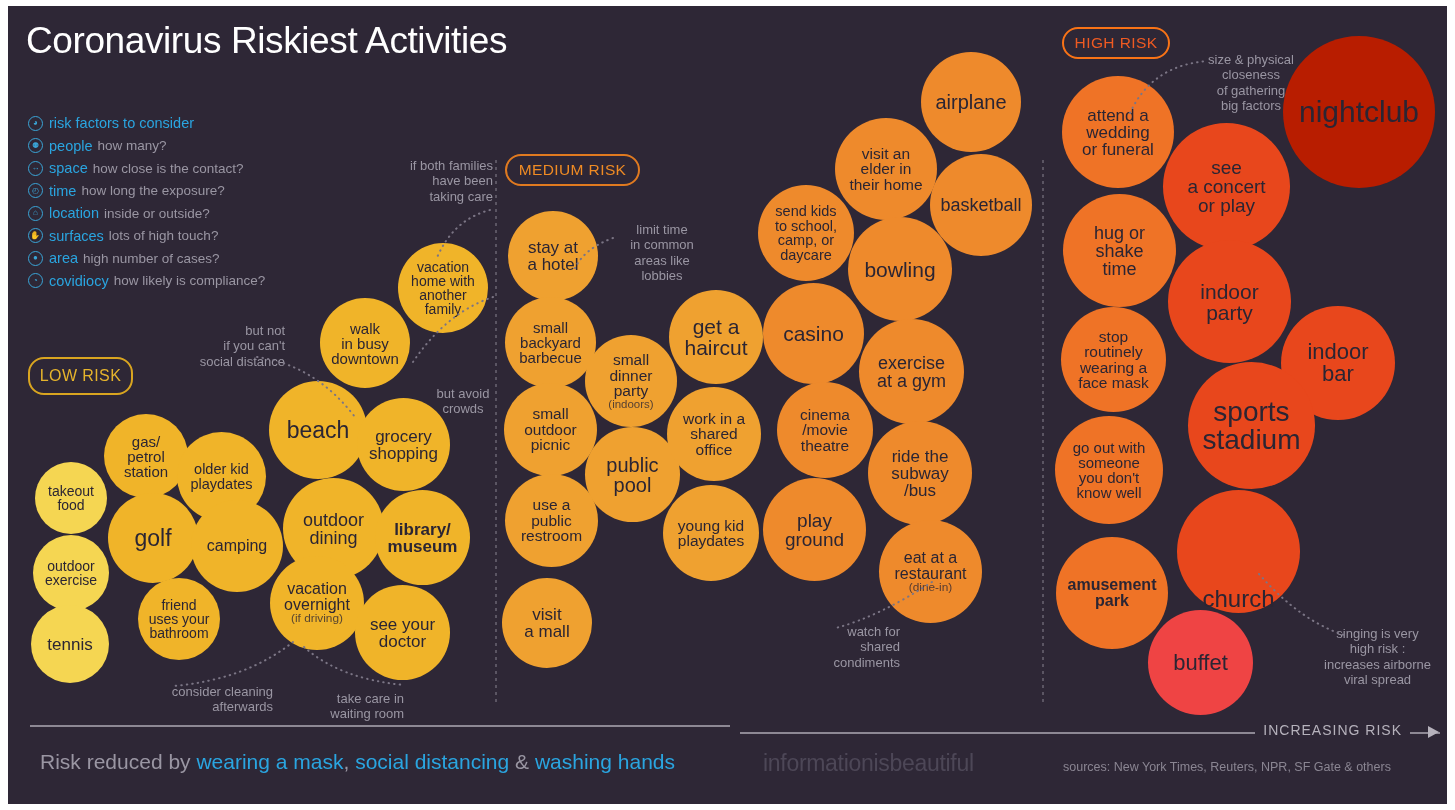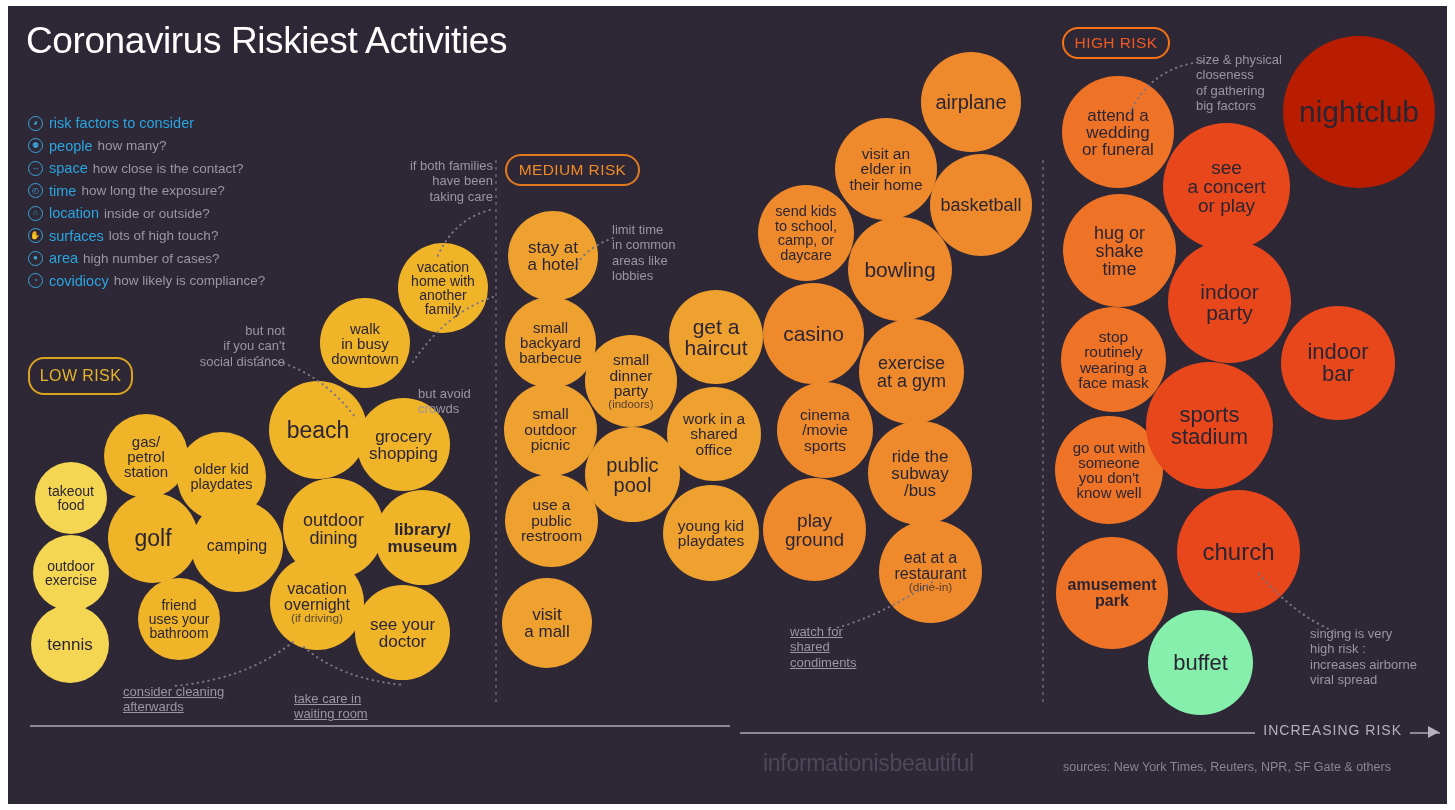--- a/index.html
+++ b/index.html
@@ -83,24 +83,24 @@
     display:flex; align-items:center; justify-content:center;
     text-align:center; color:#2b2533;
     line-height:1.0; padding:2px;
   }
   .bubble .lbl { white-space:pre-line; }
   .bubble .sub { display:block; font-size:.74em; opacity:.78; }
 
   
   .note {
     position:absolute; color:#9a96a3;
-    font-size:13px; line-height:1.18; white-space:pre-line;
+    font-size:13px; line-height:1.18; white-space:pre-line;text-align:center;
   }
   .note.r { text-align:right; }
-  .note.c { text-align:left;text-decoration:underline; }
+  .note.c { text-align:right; }
 
   
   .leader { position:absolute; }
 
   
   #rule-left {
     position:absolute; left:30px; top:725px; width:700px; height:2px;
     background:#8d8894;
   }
   #rule-right {
@@ -328,21 +328,21 @@
       <div class="bubble" style="left: 763px; top: 283px; width: 101px; height: 101px; background: rgb(238, 138, 44); font-size: 21px;">
         <span><span class="lbl">casino</span></span>
       </div>
       <div class="bubble" style="left: 859px; top: 319px; width: 105px; height: 105px; background: rgb(238, 138, 44); font-size: 18px;">
         <span><span class="lbl">exercise
 at a gym</span></span>
       </div>
       <div class="bubble" style="left: 777px; top: 382px; width: 96px; height: 96px; background: rgb(238, 138, 44); font-size: 15.5px;">
         <span><span class="lbl">cinema
 /movie
-sports</span></span>
+theatre</span></span>
       </div>
       <div class="bubble" style="left: 868px; top: 421px; width: 104px; height: 104px; background: rgb(238, 138, 44); font-size: 17px;">
         <span><span class="lbl">ride the
 subway
 /bus</span></span>
       </div>
       <div class="bubble" style="left: 763px; top: 478px; width: 103px; height: 103px; background: rgb(238, 138, 44); font-size: 19px;">
         <span><span class="lbl">play
 ground</span></span>
       </div>
@@ -369,41 +369,41 @@
       <div class="bubble" style="left: 1055px; top: 416px; width: 108px; height: 108px; background: rgb(239, 115, 38); font-size: 15px;">
         <span><span class="lbl">go out with
 someone
 you don't
 know well</span></span>
       </div>
       <div class="bubble" style="left: 1056px; top: 537px; width: 112px; height: 112px; background: rgb(239, 115, 38); font-size: 16px; font-weight: bold;">
         <span><span class="lbl">amusement
 park</span></span>
       </div>
-      <div class="bubble" style="left: 1148px; top: 610px; width: 105px; height: 105px; background: #86efac; font-size: 22px;">
+      <div class="bubble" style="left: 1148px; top: 610px; width: 105px; height: 105px; background: #ef4444; font-size: 22px;">
         <span><span class="lbl">buffet</span></span>
       </div>
       <div class="bubble" style="left: 1163px; top: 123px; width: 127px; height: 127px; background: rgb(232, 71, 28); font-size: 19px;">
         <span><span class="lbl">see
 a concert
 or play</span></span>
       </div>
       <div class="bubble" style="left: 1168px; top: 240px; width: 123px; height: 123px; background: rgb(232, 71, 28); font-size: 21px;">
         <span><span class="lbl">indoor
 party</span></span>
       </div>
       <div class="bubble" style="left: 1281px; top: 306px; width: 114px; height: 114px; background: rgb(232, 71, 28); font-size: 22px;">
         <span><span class="lbl">indoor
 bar</span></span>
       </div>
-      <div class="bubble" style="left: 1146px; top: 362px; width: 127px; height: 127px; background: rgb(232, 71, 28); font-size: 22px;">
+      <div class="bubble" style="left: 1188px; top: 362px; width: 127px; height: 127px; background: rgb(232, 71, 28); font-size: 28px;">
         <span><span class="lbl">sports
 stadium</span></span>
       </div>
-      <div class="bubble" style="left: 1177px; top: 490px; width: 123px; height: 123px; background: rgb(232, 71, 28); font-size: 24px;">
+      <div class="bubble" style="left: 1177px; top: 490px; width: 123px; height: 123px; background: rgb(232, 71, 28); font-size: 24px; align-items: flex-end;">
         <span><span class="lbl">church</span></span>
       </div>
       <div class="bubble" style="left: 1283px; top: 36px; width: 152px; height: 152px; background: rgb(184, 29, 0); font-size: 30px;">
         <span><span class="lbl">nightclub</span></span>
       </div>
     </div>
 
   <div id="notes">
       <div class="note r" style="left: 383px; top: 158px; width: 110px;">if both families
 have been
@@ -432,20 +432,23 @@
 high risk :
 increases airborne
 viral spread</div>
     </div>
 
   <div id="rule-left"></div>
   <div id="rule-right"></div>
   <div id="increasing-risk">INCREASING RISK</div>
   <div id="arrow-head"></div>
 
+  <div id="footer-note">
+    <span>Risk reduced by </span><span class="hl">wearing a mask</span><span>, </span><span class="hl">social distancing</span><span> &amp; </span><span class="hl">washing hands</span>
+  </div>
 
   <div id="brand">informationisbeautiful</div>
   <div id="sources">sources: New York Times, Reuters, NPR, SF Gate &amp; others</div>
 
 <svg class="leader" width="120" height="70" style="left: 255px; top: 355px;">
       <path d="M2,2 Q60,10 100,62" fill="none" stroke="#7b7585" stroke-width="2" stroke-linecap="round" stroke-dasharray="0.5 5"></path>
     </svg>
     <svg class="leader" width="90" height="80" style="left: 405px; top: 295px;">
       <path d="M88,2 Q40,18 6,70" fill="none" stroke="#7b7585" stroke-width="2" stroke-linecap="round" stroke-dasharray="0.5 5"></path>
     </svg>

